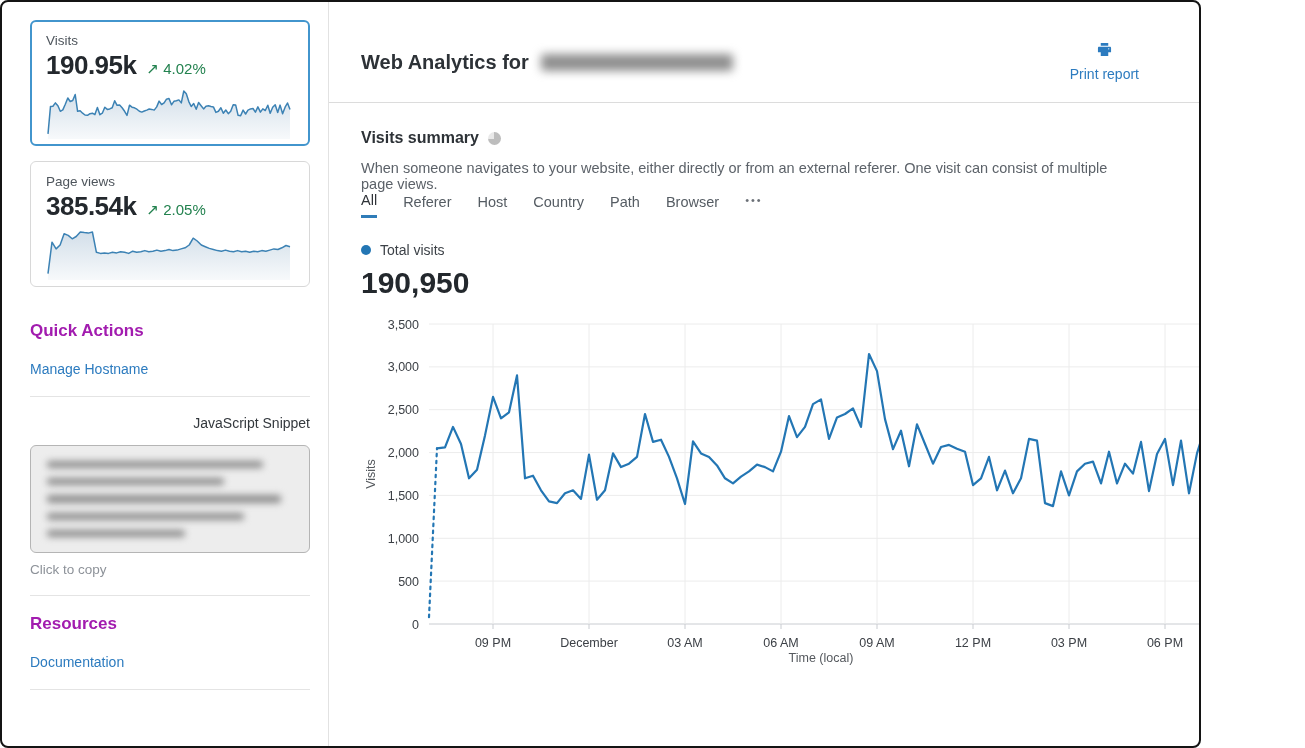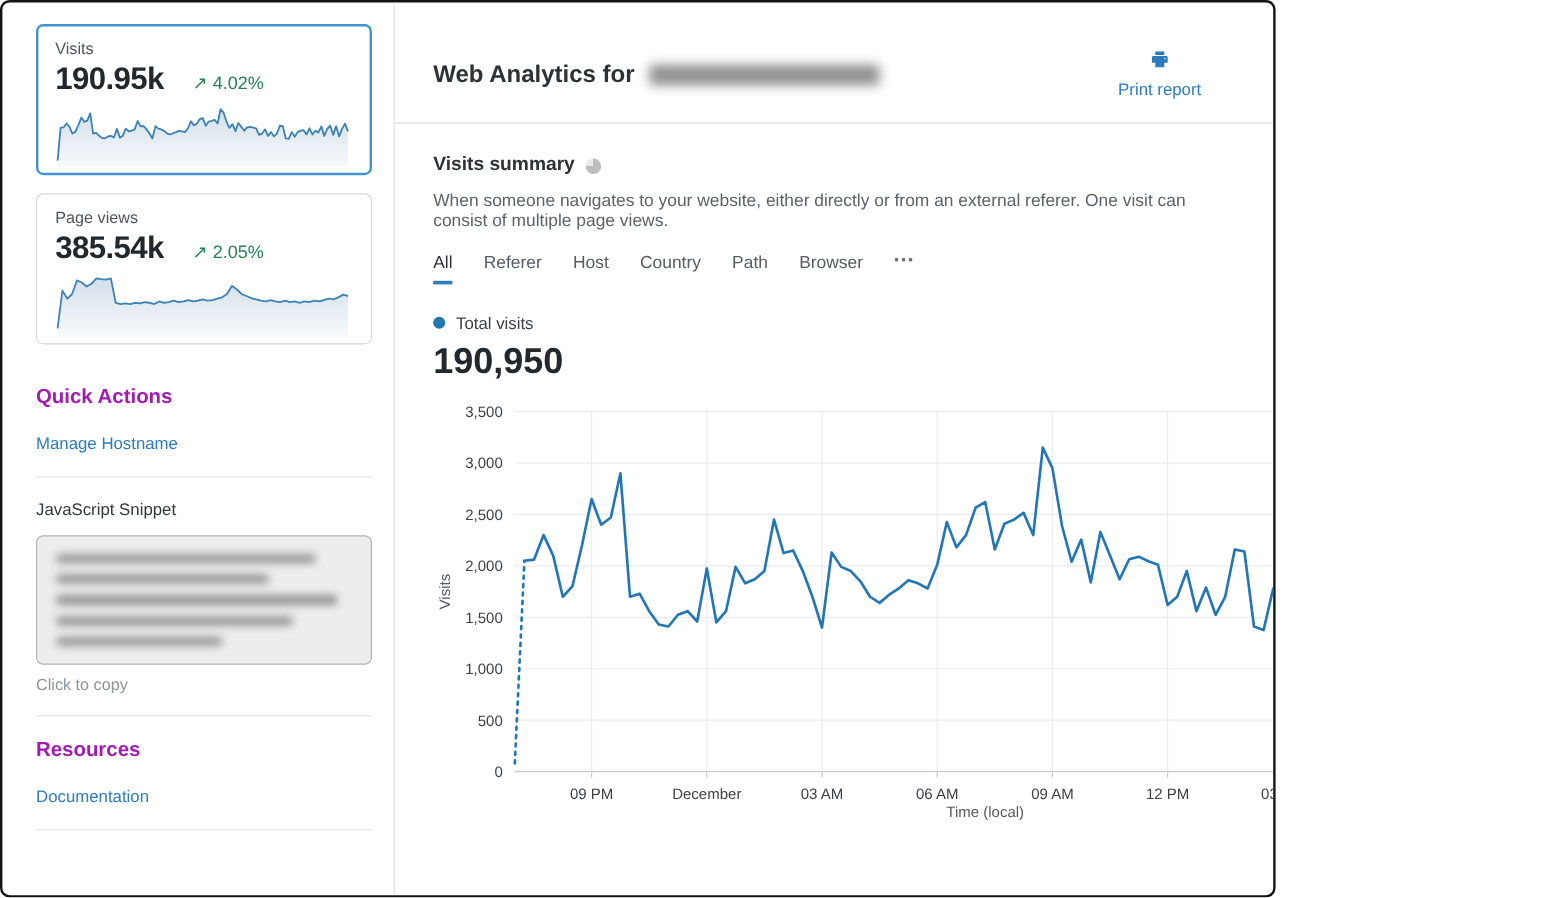--- a/index.html
+++ b/index.html
@@ -1,34 +1,34 @@
 <!DOCTYPE html>
 <html><head>
 <meta charset="utf-8">
 <style>
   * { box-sizing: border-box; }
   html,body { margin:0; padding:0; background:#fff; }
   body { font-family:"Liberation Sans","DejaVu Sans",sans-serif; color:#30353a; }
-  .page { width:1063px; height:748px; border:2px solid #141414; border-radius:8px;
+  .page { width:1201px; height:748px; border:2px solid #141414; border-radius:8px;
           display:flex; background:#fff; overflow:hidden; }
 
   
   aside { width:326px; flex:none; padding:18px 18px 0 28px; }
   .card { border:1px solid #d8d8d8; border-radius:6px; padding:12px 15px 6px; background:#fff; cursor:pointer; }
   .card.selected { border:2px solid #4295cd; padding:11px 14px 5px; }
   .card-label { font-size:13.5px; color:#4e555c; }
-  .card-value-row { display:flex; align-items:baseline; gap:24px; margin-top:2px; }
+  .card-value-row { display:flex; align-items:baseline; gap:10px; margin-top:2px; }
   .card-value { font-size:26px; font-weight:bold; color:#23282d; letter-spacing:-0.5px; }
   .card-delta { font-size:15px; color:#23824f; }
   .sparkline { margin-top:4px; height:54px; }
   .card + .card { margin-top:15px; }
   .side-h { font-size:17px; font-weight:bold; color:#a21caf; margin:34px 0 0; }
   .side-link { display:inline-block; margin-top:20px; font-size:14px; color:#2c7bbf; text-decoration:none; cursor:pointer; }
   hr.side { border:none; border-top:1px solid #e4e4e4; margin:18px 0; }
-  .snippet-label { font-size:14px; color:#33383d; }
+  .snippet-label { font-size:14px; color:#33383d;text-align:right; }
   .snippet-box { margin-top:14px; height:108px; background:#ededed; border:1px solid #b5b5b5;
                  border-radius:6px; padding:15px 16px; display:flex; flex-direction:column; gap:10px; cursor:pointer; }
   .bline { height:8px; background:#8d8d8d; border-radius:3px; filter:blur(3.5px); }
   .bline:nth-child(1){width:88%;} .bline:nth-child(2){width:72%;}
   .bline:nth-child(3){width:95%;} .bline:nth-child(4){width:80%;} .bline:nth-child(5){width:56%;}
   .copy-hint { font-size:13.5px; color:#8d9299; margin-top:9px; }
 
   
   main { flex:1; border-left:1px solid #e2e2e2; overflow:hidden; }
   .main-head { padding:40px 60px 20px 32px; border-bottom:1px solid #dcdcdc; }
@@ -43,21 +43,21 @@
   .select { width:156px; border:1px solid #8f9499; border-radius:4px; padding:8px 12px;
             display:flex; justify-content:space-between; align-items:center; font-size:14px; color:#2f3338; cursor:pointer; }
   .caret { width:0; height:0; border-left:5px solid transparent; border-right:5px solid transparent;
            border-top:6px solid #555; margin-left:8px; }
 
   .summary { padding:26px 60px 0 32px; }
   .summary-title { font-size:16px; font-weight:bold; color:#2d3237; margin:0; display:flex; align-items:center; gap:9px; }
   .pie-icon { width:13px; height:13px; border-radius:50%;
               background:conic-gradient(#bdbdbd 0 270deg, #e9e9e9 270deg 360deg); }
   .desc { margin:13px 0 0; font-size:14.5px; color:#5c6269; }
-  .tabs { margin-top:19px; display:flex; gap:26px; font-size:14.5px; color:#555c63; align-items:flex-start; }
+  .tabs { display:flex; gap:26px; font-size:14.5px; color:#555c63; align-items:center; }
   .tab { padding-bottom:7px; cursor:pointer; }
   .tab.active { color:#2f3338; border-bottom:3px solid #2f7cb8; }
   .tab.more { font-size:11px; letter-spacing:2px; color:#6b7077; padding-bottom:10px; }
   .legend-row { margin-top:24px; display:flex; align-items:center; gap:9px; font-size:14px; color:#3d4248; }
   .legend-dot { width:10px; height:10px; border-radius:50%; background:#2376b4; }
   .total-visits { font-size:30px; font-weight:bold; color:#23282d; margin-top:8px; }
   .chart-wrap { margin-top:12px; }
   .chart-wrap text { font-family:"Liberation Sans","DejaVu Sans",sans-serif; }
   .xt, .yt { font-size:12.5px; fill:#3c4046; }
   .al { font-size:12.5px; fill:#55595e; }

